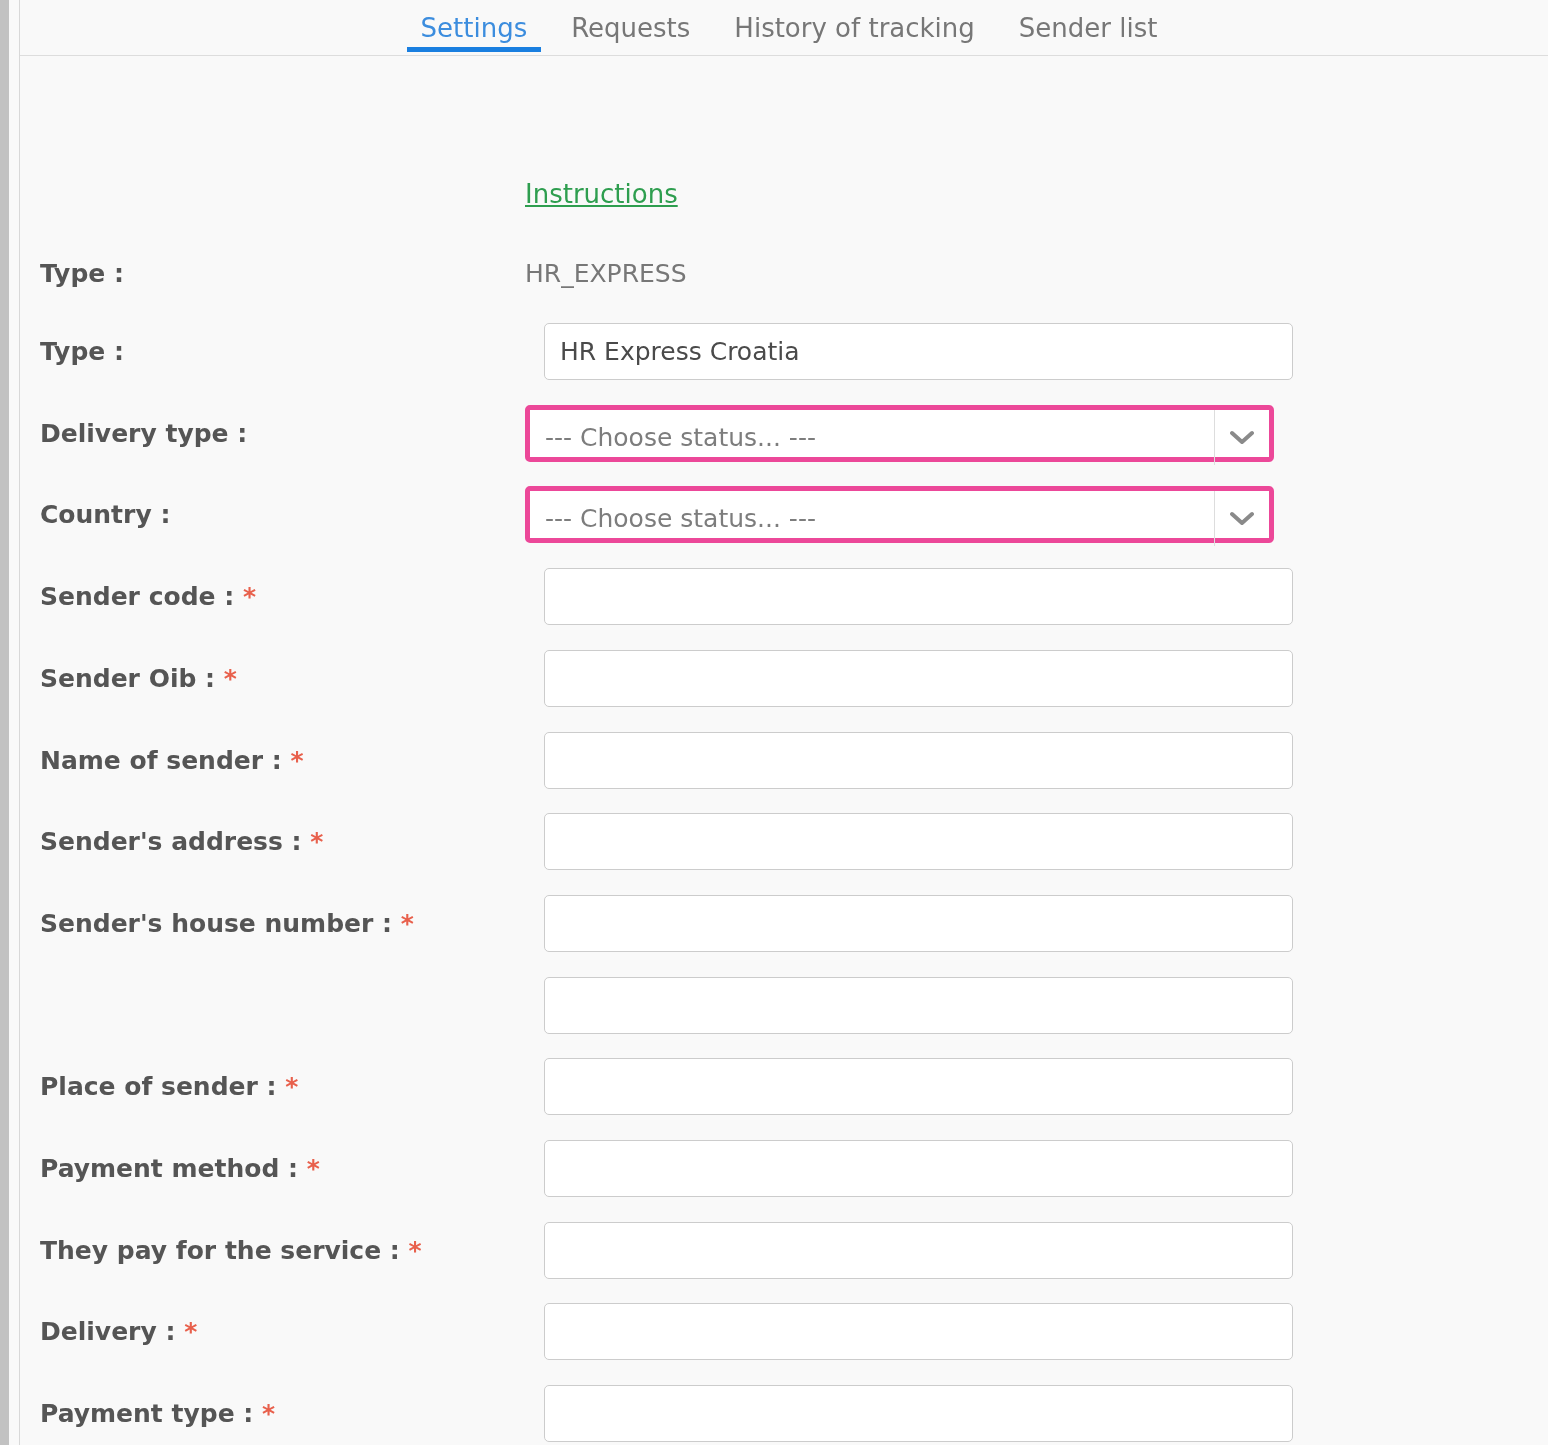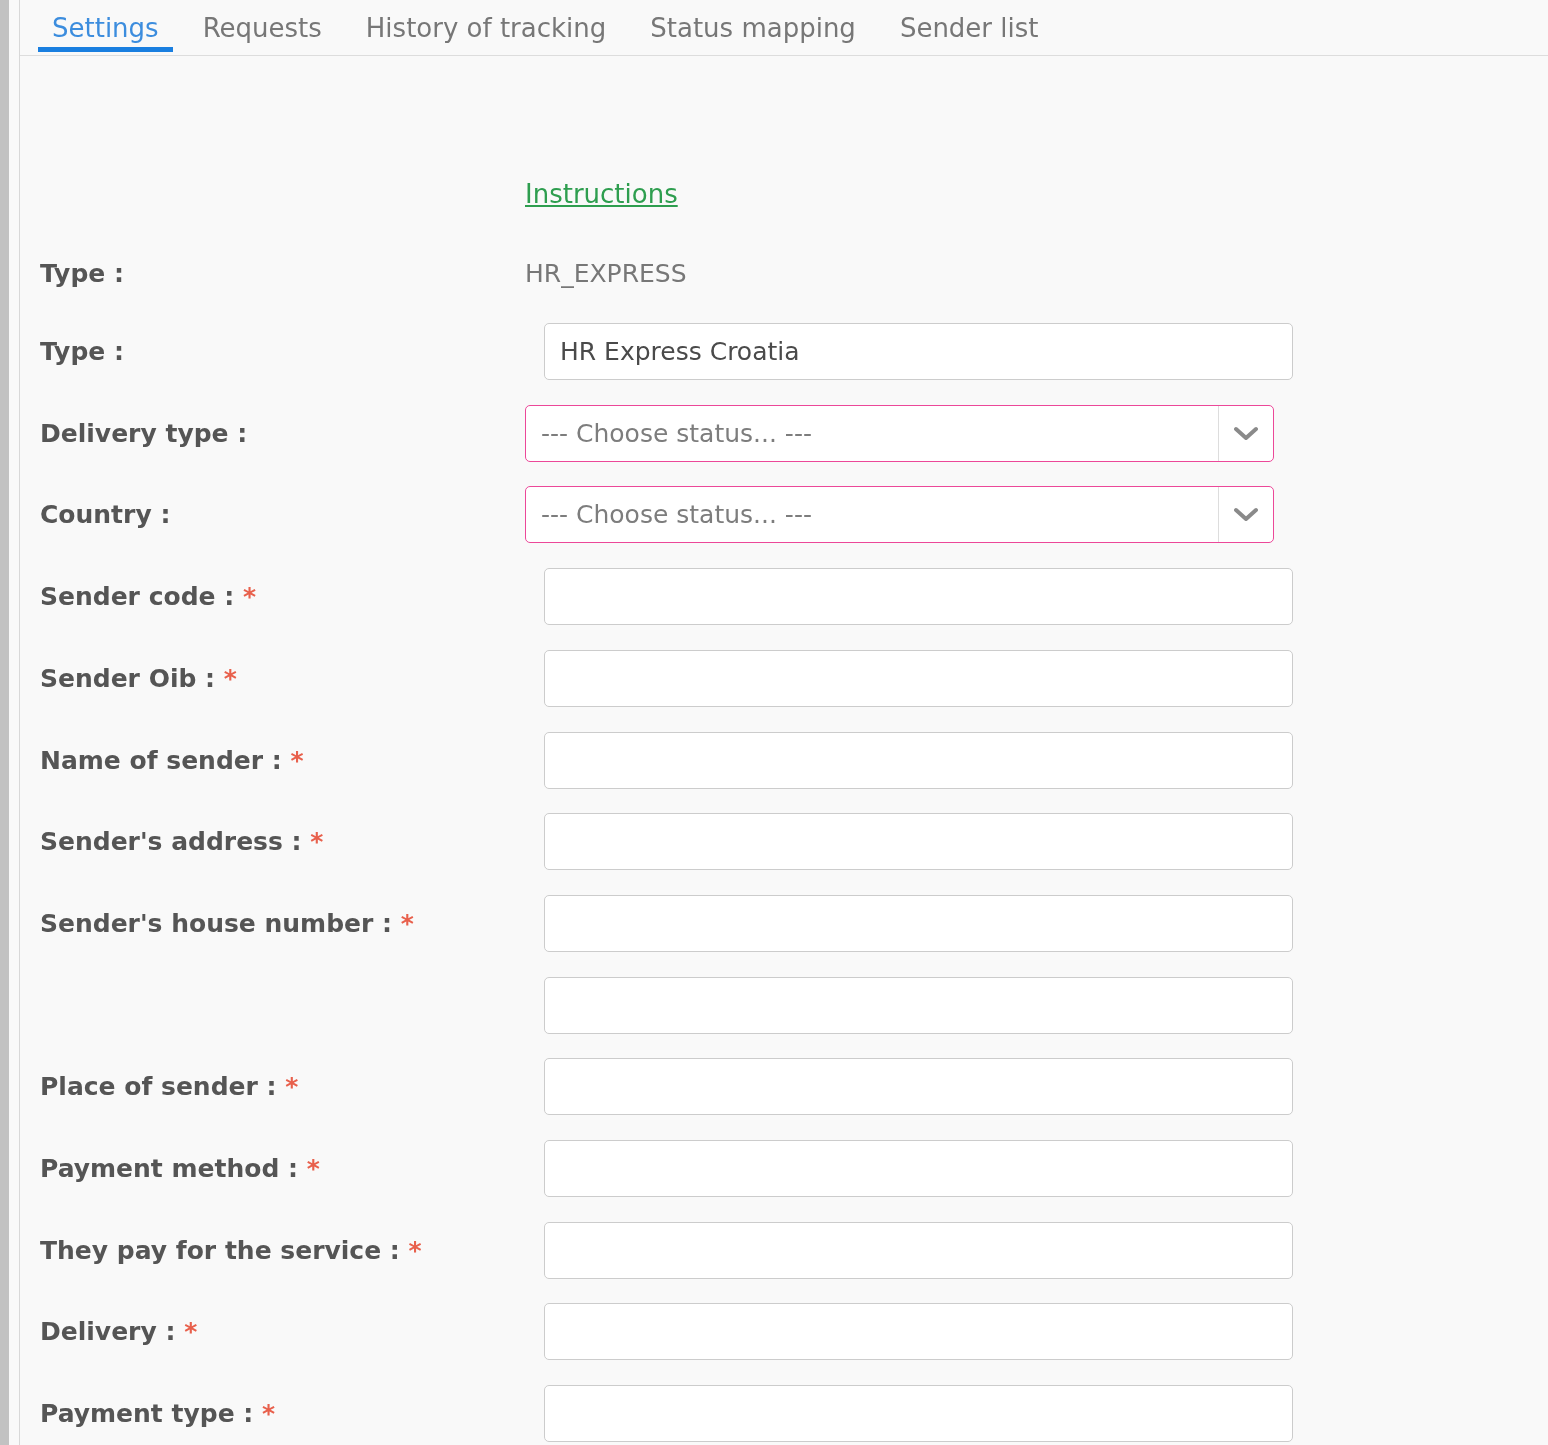--- a/index.html
+++ b/index.html
@@ -53,20 +53,21 @@
     position: relative;
     height: 56px;
     border-bottom: 1px solid #dddddd;
     box-sizing: border-box;
   }
   .tabs {
     display: flex;
     align-items: flex-start;
     height: 55px;
     padding-left: 10px;
+    justify-content: center;
   }
   .tab {
     position: relative;
     font-size: 26px;
     color: #777777;
     padding: 8px 22px 0 22px;
     line-height: 40px;
     cursor: pointer;
     white-space: nowrap;
     background: transparent;
@@ -159,21 +160,21 @@
   }
 
   .select {
     position: absolute;
     left: 505px;
     top: 0;
     width: 749px;
     height: 57px;
     box-sizing: border-box;
     background: #ffffff;
-    border: 1px solid #ec4899;
+    border: 5px solid #ec4899;
     border-radius: 5px;
     cursor: pointer;
   }
   .select-text {
     position: absolute;
     left: 15px;
     top: 0;
     height: 55px;
     line-height: 55px;
     font-size: 25px;
@@ -211,23 +212,20 @@
     <div class="tabbar">
       <div class="tabs">
         <div class="tab active">
           <span>Settings</span>
         </div>
         <div class="tab">
           <span>Requests</span>
         </div>
         <div class="tab">
           <span>History of tracking</span>
-        </div>
-        <div class="tab">
-          <span>Status mapping</span>
         </div>
         <div class="tab">
           <span>Sender list</span>
         </div>
       </div>
     </div>
 
     <div class="form-area">
 
       <div class="instructions-row">

